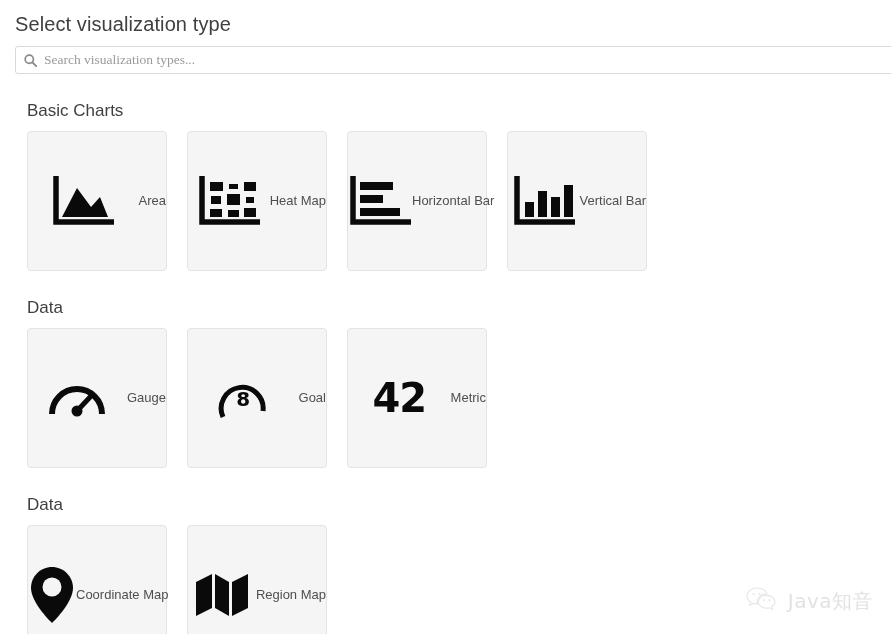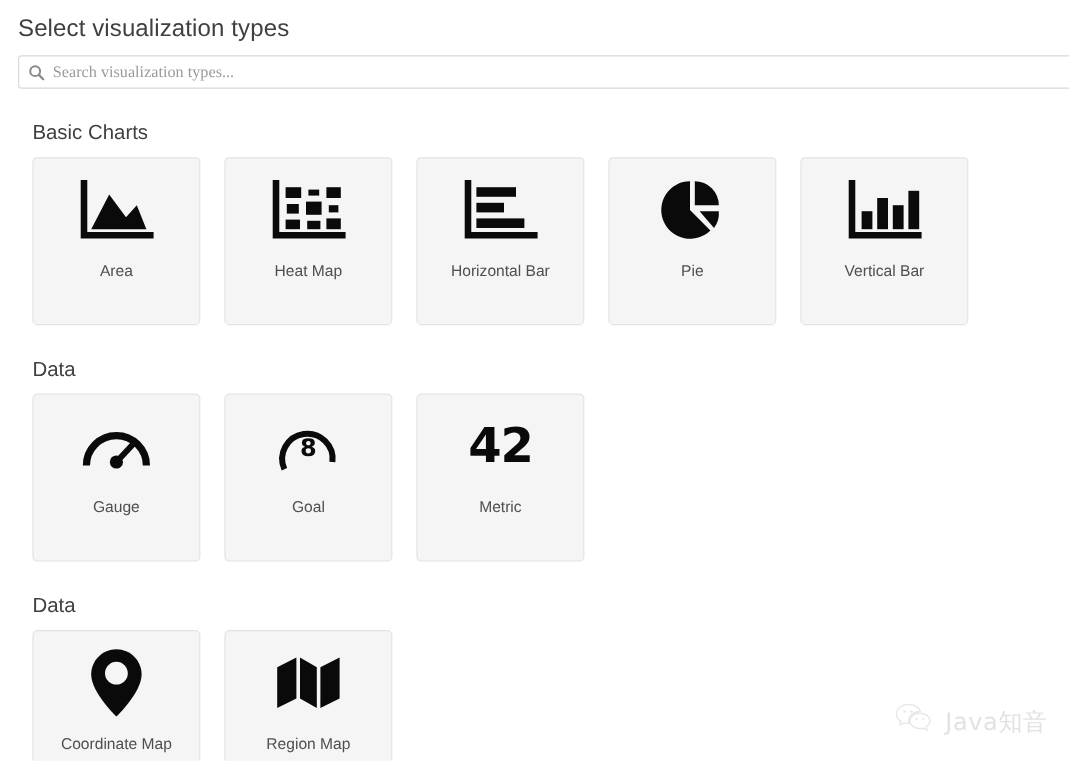--- a/index.html
+++ b/index.html
@@ -93,21 +93,21 @@
   }
 
   .card {
     flex: 0 0 140px;
     width: 140px;
     height: 140px;
     background: #f5f5f5;
     border: 1px solid #e3e3e3;
     border-radius: 4px;
     display: flex;
-    flex-direction: column;
+    flex-direction: row;
     align-items: center;
     justify-content: flex-start;
     cursor: pointer;
     position: relative;
   }
   .card-icon {
     height: 86px;
     width: 100%;
     display: flex;
     align-items: center;
@@ -166,21 +166,21 @@
     letter-spacing: 0.5px;
     line-height: 22px;
   }
   .watermark-icon { color: #e6e6e6; display:block; }
 </style>
 </head>
 <body>
 
 <div class="page">
 
-  <h1 class="page-title">Select visualization types</h1>
+  <h1 class="page-title">Select visualization type</h1>
 
   <div class="search-wrap">
     <div class="search-box">
       <span class="search-icon">
         <svg width="13" height="13" viewBox="0 0 13 13" aria-hidden="true">
           <circle cx="5.3" cy="5.3" r="4.1" fill="none" stroke="#8a8a8a" stroke-width="1.7"></circle>
           <line x1="8.4" y1="8.4" x2="12.2" y2="12.2" stroke="#8a8a8a" stroke-width="1.9" stroke-linecap="round"></line>
         </svg>
       </span>
       <input class="search-input" type="text" value="" placeholder="Search visualization types..." style="">
@@ -225,30 +225,20 @@
             <path d="M5 4 L5 50 L63 50" fill="none" stroke="#0a0a0a" stroke-width="5.5"></path>
             <rect x="12" y="10" width="33" height="8" fill="#0a0a0a"></rect>
             <rect x="12" y="23" width="23" height="8" fill="#0a0a0a"></rect>
             <rect x="12" y="36" width="40" height="8" fill="#0a0a0a"></rect>
           </svg>
         </div>
         <div class="card-label">Horizontal Bar</div>
       </div>
 
 
-      <div class="card">
-        <div class="card-icon">
-          <svg width="64" height="58" viewBox="0 0 64 58" aria-hidden="true">
-            <path d="M30 5 A24 24 0 1 0 47 46 L30 29 Z" fill="#0a0a0a"></path>
-            <path d="M34 5 L34 25 L54 25 A20 20 0 0 0 34 5 Z" fill="#0a0a0a"></path>
-            <path d="M38 30 L54 30 A20 20 0 0 1 50 44 Z" fill="#0a0a0a"></path>
-          </svg>
-        </div>
-        <div class="card-label">Pie</div>
-      </div>
 
       <div class="card">
         <div class="card-icon">
           <svg width="64" height="58" viewBox="0 0 64 58" aria-hidden="true">
             <path d="M5 4 L5 50 L63 50" fill="none" stroke="#0a0a0a" stroke-width="5.5"></path>
             <rect x="13" y="30" width="9" height="15" fill="#0a0a0a"></rect>
             <rect x="26" y="19" width="9" height="26" fill="#0a0a0a"></rect>
             <rect x="39" y="25" width="9" height="20" fill="#0a0a0a"></rect>
             <rect x="52" y="13" width="9" height="32" fill="#0a0a0a"></rect>
           </svg>

